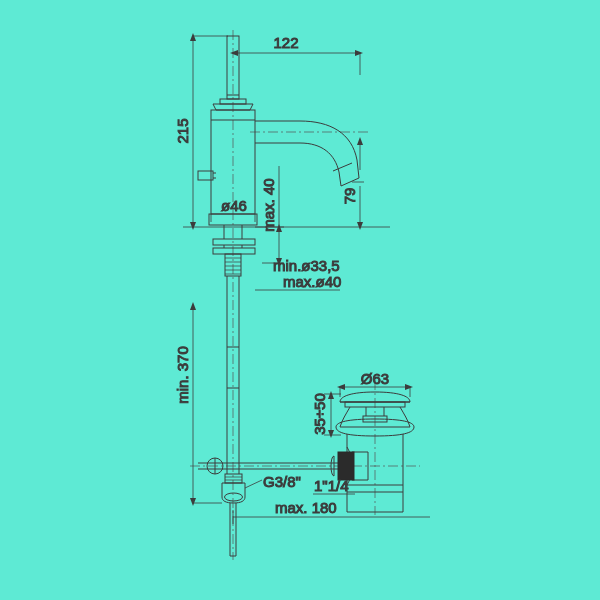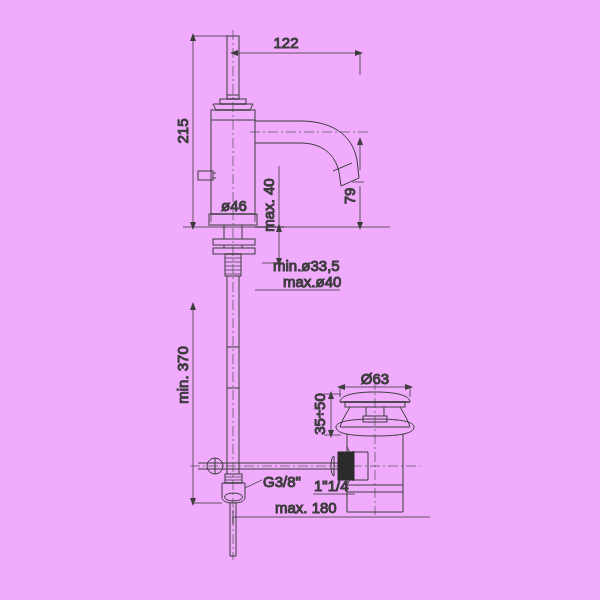--- a/index.html
+++ b/index.html
@@ -1,19 +1,19 @@
 <!DOCTYPE html>
 <html><head>
 <meta charset="utf-8">
 <title>Technical Drawing</title>
 <style>
   html,body{margin:0;padding:0;background:#ffffff;}
   body{width:600px;height:600px;overflow:hidden;
        font-family:"Liberation Sans", sans-serif;}
-  #sheet{position:relative;width:600px;height:600px;background:#f0abfc;}
+  #sheet{position:relative;width:600px;height:600px;background:#5eead4;}
   #sheet svg{position:absolute;left:0;top:0;}
   .dimtext{font-family:"Liberation Sans", sans-serif;font-size:15px;fill:#3c3c3c;}
 </style>
 </head>
 <body>
 
 <div id="sheet">
   <svg width="600" height="600" viewBox="0 0 600 600">
 
     <g fill="none" stroke="#3c3c3c" stroke-width="1" stroke-linecap="butt" stroke-linejoin="miter">

